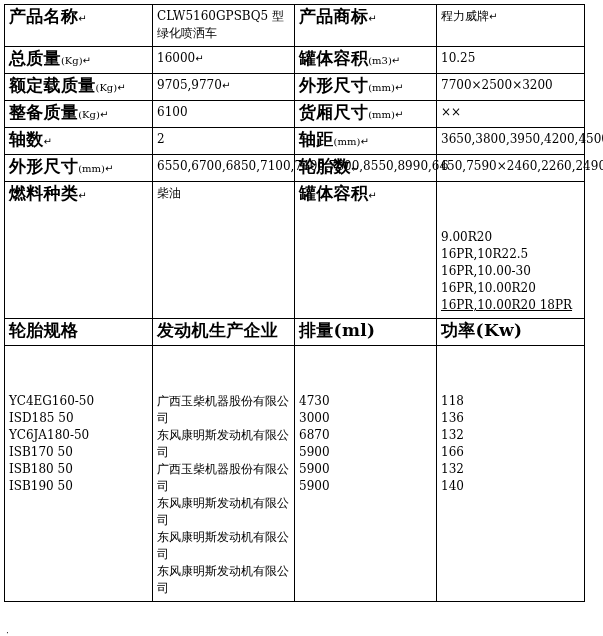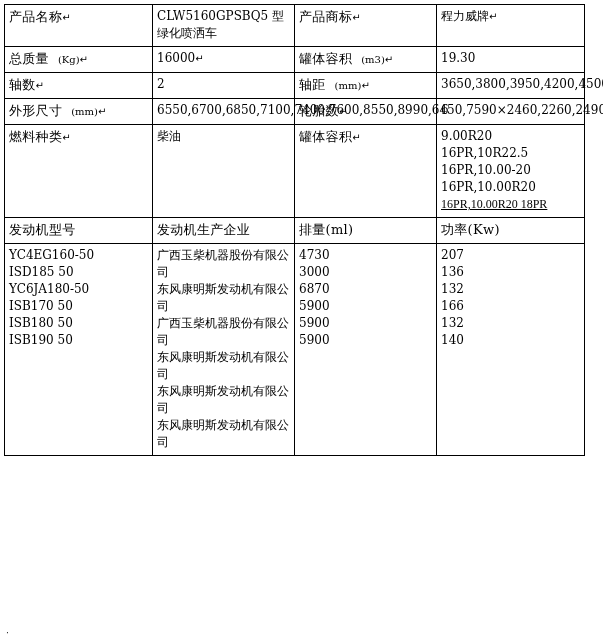--- a/index.html
+++ b/index.html
@@ -32,38 +32,38 @@
     padding: 3px 4px 4px 4px;
     font-size: 12px;
     line-height: 17px;
     font-family: "DejaVu Serif", "Liberation Serif", serif;
   }
   .c1 { width: 148px; }
   .c2 { width: 142px; }
   .c3 { width: 142px; }
   .c4 { width: 148px; }
   .lbl {
-    font-size: 13px;
+    font-size: 17px;
     letter-spacing: 0.3px;
+    font-weight: bold;
   }
   .small {
     font-size: 10px;
-    margin-left: 9px;
   }
   .pilcrow {
     font-size: 10px;
     color: #000000;
     font-family: "DejaVu Sans", "Liberation Sans", sans-serif;
   }
   .val {
     font-size: 12px;
+    margin-top: 44px;
   }
   .underline-val {
     text-decoration: underline;
-    font-family: Liberation Serif, serif;
   }
   .stack div {
     min-height: 17px;
   }
   .bottom-mark {
     position: absolute;
     left: 6px;
     bottom: 2px;
     font-size: 9px;
     color: #222;
@@ -103,25 +103,53 @@
         <td>
           <span class="lbl">总质量</span><span class="small">(Kg)</span><span class="pilcrow">↵</span>
         </td>
         <td>
           <span class="val">16000</span><span class="pilcrow">↵</span>
         </td>
         <td>
           <span class="lbl">罐体容积</span><span class="small">(m3)</span><span class="pilcrow">↵</span>
         </td>
         <td>
-          <span class="val">19.30</span>
-        </td>
-      </tr>
-
-
+          <span class="val">10.25</span>
+        </td>
+      </tr>
+
+      <tr>
+        <td>
+          <span class="lbl">额定载质量</span><span class="small">(Kg)</span><span class="pilcrow">↵</span>
+        </td>
+        <td>
+          <span class="val">9705,9770</span><span class="pilcrow">↵</span>
+        </td>
+        <td>
+          <span class="lbl">外形尺寸</span><span class="small">(mm)</span><span class="pilcrow">↵</span>
+        </td>
+        <td>
+          <span class="val">7700×2500×3200</span>
+        </td>
+      </tr>
+
+      <tr>
+        <td>
+          <span class="lbl">整备质量</span><span class="small">(Kg)</span><span class="pilcrow">↵</span>
+        </td>
+        <td>
+          <span class="val">6100</span>
+        </td>
+        <td>
+          <span class="lbl">货厢尺寸</span><span class="small">(mm)</span><span class="pilcrow">↵</span>
+        </td>
+        <td>
+          <span class="val">××</span>
+        </td>
+      </tr>
 
       <tr>
         <td>
           <span class="lbl">轴数</span><span class="pilcrow">↵</span>
         </td>
         <td>
           <span class="val">2</span>
         </td>
         <td>
           <span class="lbl">轴距</span><span class="small">(mm)</span><span class="pilcrow">↵</span>
@@ -153,31 +181,31 @@
         </td>
         <td>
           <span class="val">柴油</span>
         </td>
         <td>
           <span class="lbl">罐体容积</span><span class="pilcrow">↵</span>
         </td>
         <td>
           <div class="val stack">
             <div>9.00R20 16PR,10R22.5</div>
-            <div>16PR,10.00-20</div>
+            <div>16PR,10.00-30</div>
             <div>16PR,10.00R20</div>
             <div class="underline-val">16PR,10.00R20 18PR</div>
           </div>
         </td>
       </tr>
 
 
       <tr>
         <td>
-          <span class="lbl">发动机型号</span>
+          <span class="lbl">轮胎规格</span>
         </td>
         <td>
           <span class="lbl">发动机生产企业</span>
         </td>
         <td>
           <span class="lbl">排量(ml)</span>
         </td>
         <td>
           <span class="lbl">功率(Kw)</span>
         </td>
@@ -209,21 +237,21 @@
             <div>4730</div>
             <div>3000</div>
             <div>6870</div>
             <div>5900</div>
             <div>5900</div>
             <div>5900</div>
           </div>
         </td>
         <td>
           <div class="val stack">
-            <div>207</div>
+            <div>118</div>
             <div>136</div>
             <div>132</div>
             <div>166</div>
             <div>132</div>
             <div>140</div>
           </div>
         </td>
       </tr>
 
     </tbody>

